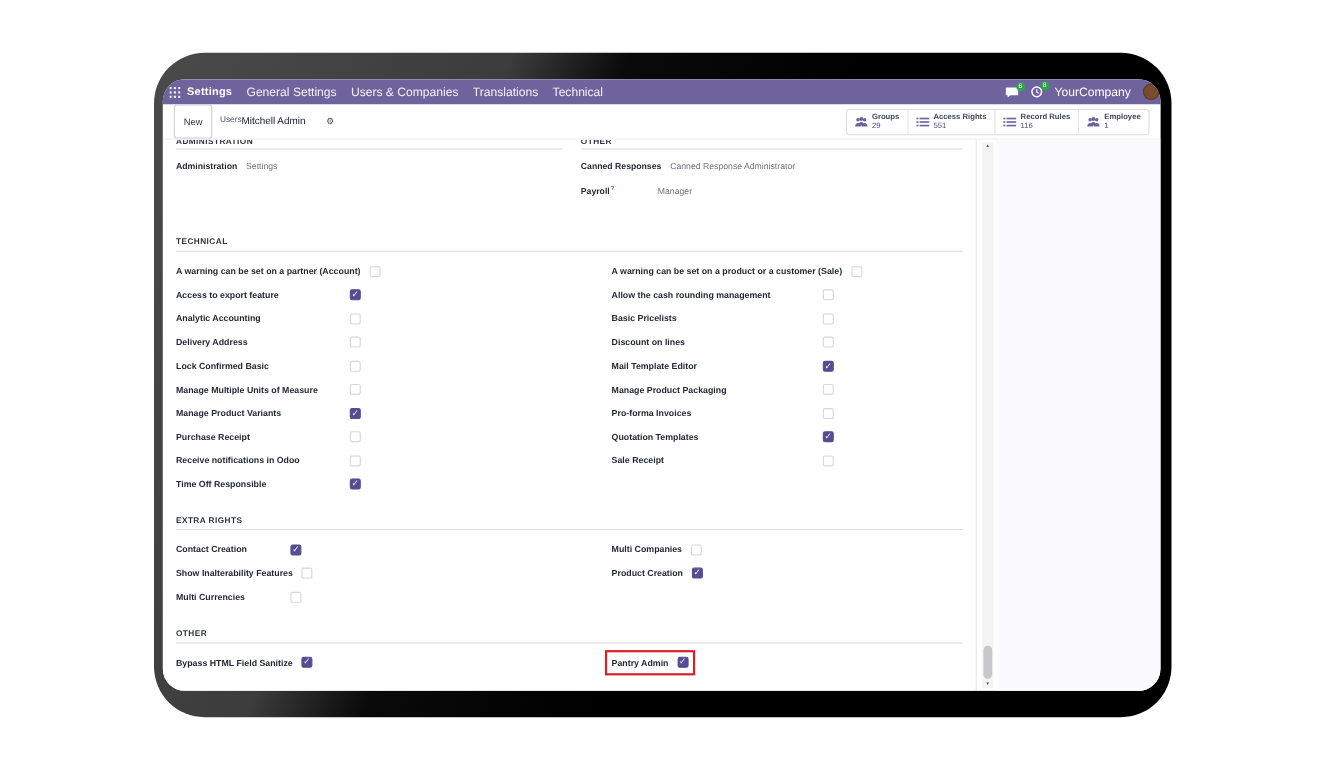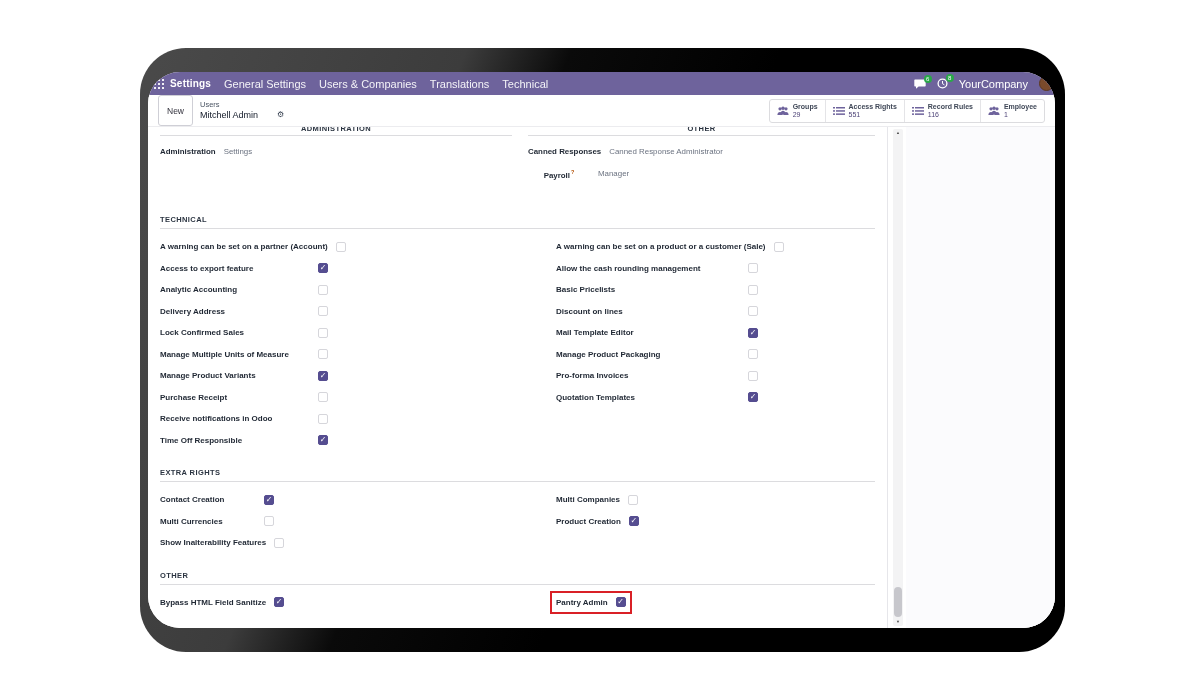--- a/index.html
+++ b/index.html
@@ -6,21 +6,21 @@
   html,body { width:1200px; height:697px; background:#fff; overflow:hidden;
               font-family:"Liberation Sans", sans-serif; }
   .canvas { position:relative; width:1200px; height:697px; background:#fff; }
 
   
   .frame { position:absolute; left:140px; top:48px; width:925px; height:604px;
            border-radius:46px;
            background:linear-gradient(112deg,#4a4a4a 0%,#3c3c3c 28%,#0a0a0a 37%,#000 55%); }
 
   .window { position:absolute; left:8px; top:24px; width:907px; height:556px;
-            border-radius:32px; overflow:hidden; background:#fff;
+            border-radius:20px; overflow:hidden; background:#fff;
             display:flex; flex-direction:column; }
 
   
   .navbar { flex:none; height:23px; background:#6e639c; color:#fff;
             display:flex; align-items:center; padding:0 10px; }
   .nav-left { display:flex; align-items:center; gap:13px; }
   .apps-icon { display:flex; margin-left:-4px; }
   .app-name { font-size:10px; font-weight:bold; letter-spacing:.2px; margin-left:-7px; }
   .menu-item { font-size:11px; color:rgba(255,255,255,.92); cursor:default; }
   .nav-right { margin-left:auto; display:flex; align-items:center; gap:11px; }
@@ -32,21 +32,21 @@
   .avatar { width:15px; height:15px; border-radius:50%; background:#7a4a2b;
             border:1px solid #5c3a22; margin-right:-9px; flex:none; }
 
   
   .control-panel { flex:none; height:32px; background:#fff; display:flex;
                    align-items:center; padding:0 10px; border-bottom:1px solid #ececef; }
   .cp-left { flex:1; display:flex; align-items:center; }
   .new-btn { height:31px; padding:0 8px; background:#fff; border:1px solid #cfcfd6;
              border-radius:3px; font-size:8.5px; color:#33323d; display:flex;
              align-items:center; cursor:pointer; }
-  .bc { display:flex; flex-direction:column; margin-left:7px; line-height:1.15;justify-content:space-between; }
+  .bc { display:flex; flex-direction:row; margin-left:7px; line-height:1.15;justify-content:space-between; }
   .bc-parent { font-size:7.5px; color:#4b5563; }
   .bc-current { font-size:9px; color:#111827; display:flex; align-items:center; gap:19px; }
   .gear { font-size:8px; color:#374151; }
 
   .stat-group { display:flex; height:24px; border:1px solid #dcdcdf; border-radius:3px;
                 background:#fff; overflow:hidden; }
   .stat-btn { display:flex; align-items:center; gap:4px; padding:0 7px;
               border-left:1px solid #e4e4e7; cursor:pointer; }
   .stat-btn:first-child { border-left:none; }
   .stat-text { display:flex; flex-direction:column; line-height:1.12; }
@@ -69,21 +69,21 @@
   .scroll-up, .scroll-down { position:absolute; left:0; width:10px; text-align:center;
                 font-size:4px; color:#4a4a4a; line-height:6px; cursor:pointer; }
   .scroll-up { top:1px; } .scroll-down { bottom:1px; }
   .scroll-thumb { position:absolute; left:1px; bottom:9px; width:8px; height:30px;
                   background:#c7c7cc; border-radius:4px; cursor:grab; }
   .chatter { flex:1; background:#fbfbfd; }
 
   
   .sec-header { font-size:7.5px; font-weight:bold; letter-spacing:.4px; color:#2b3441;
                 border-bottom:1px solid #dcdcdf; padding-bottom:4px; }
-  .top-row { display:flex; min-height:58px;text-align:center; }
+  .top-row { display:flex; min-height:58px; }
   .top-half { width:352px; flex:none; margin-right:16px; }
   .top-half.right { width:auto; flex:1; margin-right:0; }
   .clip-header { height:9px; overflow:hidden; border-bottom:1px solid #dcdcdf; }
   .clip-header span { display:block; margin-top:-3px; font-size:7.5px; font-weight:bold;
                 letter-spacing:.4px; color:#2b3441; }
   .field-row { display:flex; margin-top:11px; font-size:7.9px; line-height:1.2; }
   .field-label { font-weight:bold; color:#1f2733; min-width:46px; padding-right:8px; }
   .top-half.right .field-label { min-width:70px; }
   .field-value { color:#6b7280; }
   .sup-q { color:#b45309; font-size:5.5px; vertical-align:super; margin-left:1px; }
@@ -282,21 +282,21 @@
                     </div>
                     <div class="cb-row">
                       <span class="cb-label">Analytic Accounting</span>
                       <span class="cb"></span>
                     </div>
                     <div class="cb-row">
                       <span class="cb-label">Delivery Address</span>
                       <span class="cb"></span>
                     </div>
                     <div class="cb-row">
-                      <span class="cb-label">Lock Confirmed Sales</span>
+                      <span class="cb-label">Lock Confirmed Basic</span>
                       <span class="cb"></span>
                     </div>
                     <div class="cb-row">
                       <span class="cb-label">Manage Multiple Units of Measure</span>
                       <span class="cb"></span>
                     </div>
                     <div class="cb-row">
                       <span class="cb-label">Manage Product Variants</span>
                       <span class="cb checked">✓</span>
                     </div>
@@ -338,38 +338,42 @@
                       <span class="cb-label">Manage Product Packaging</span>
                       <span class="cb"></span>
                     </div>
                     <div class="cb-row">
                       <span class="cb-label">Pro-forma Invoices</span>
                       <span class="cb"></span>
                     </div>
                     <div class="cb-row">
                       <span class="cb-label">Quotation Templates</span>
                       <span class="cb checked">✓</span>
+                    </div>
+                    <div class="cb-row">
+                      <span class="cb-label">Sale Receipt</span>
+                      <span class="cb"></span>
                     </div>
                   </div>
                 </div>
               </section>
               <section class="cb-section sec-1">
                 <div class="sec-header">EXTRA RIGHTS</div>
                 <div class="cols">
                   <div class="col left">
                     <div class="cb-row">
                       <span class="cb-label">Contact Creation</span>
                       <span class="cb checked">✓</span>
                     </div>
                     <div class="cb-row">
+                      <span class="cb-label">Show Inalterability Features</span>
+                      <span class="cb"></span>
+                    </div>
+                    <div class="cb-row">
                       <span class="cb-label">Multi Currencies</span>
-                      <span class="cb"></span>
-                    </div>
-                    <div class="cb-row">
-                      <span class="cb-label">Show Inalterability Features</span>
                       <span class="cb"></span>
                     </div>
                   </div>
                   <div class="col right">
                     <div class="cb-row">
                       <span class="cb-label">Multi Companies</span>
                       <span class="cb"></span>
                     </div>
                     <div class="cb-row">
                       <span class="cb-label">Product Creation</span>

